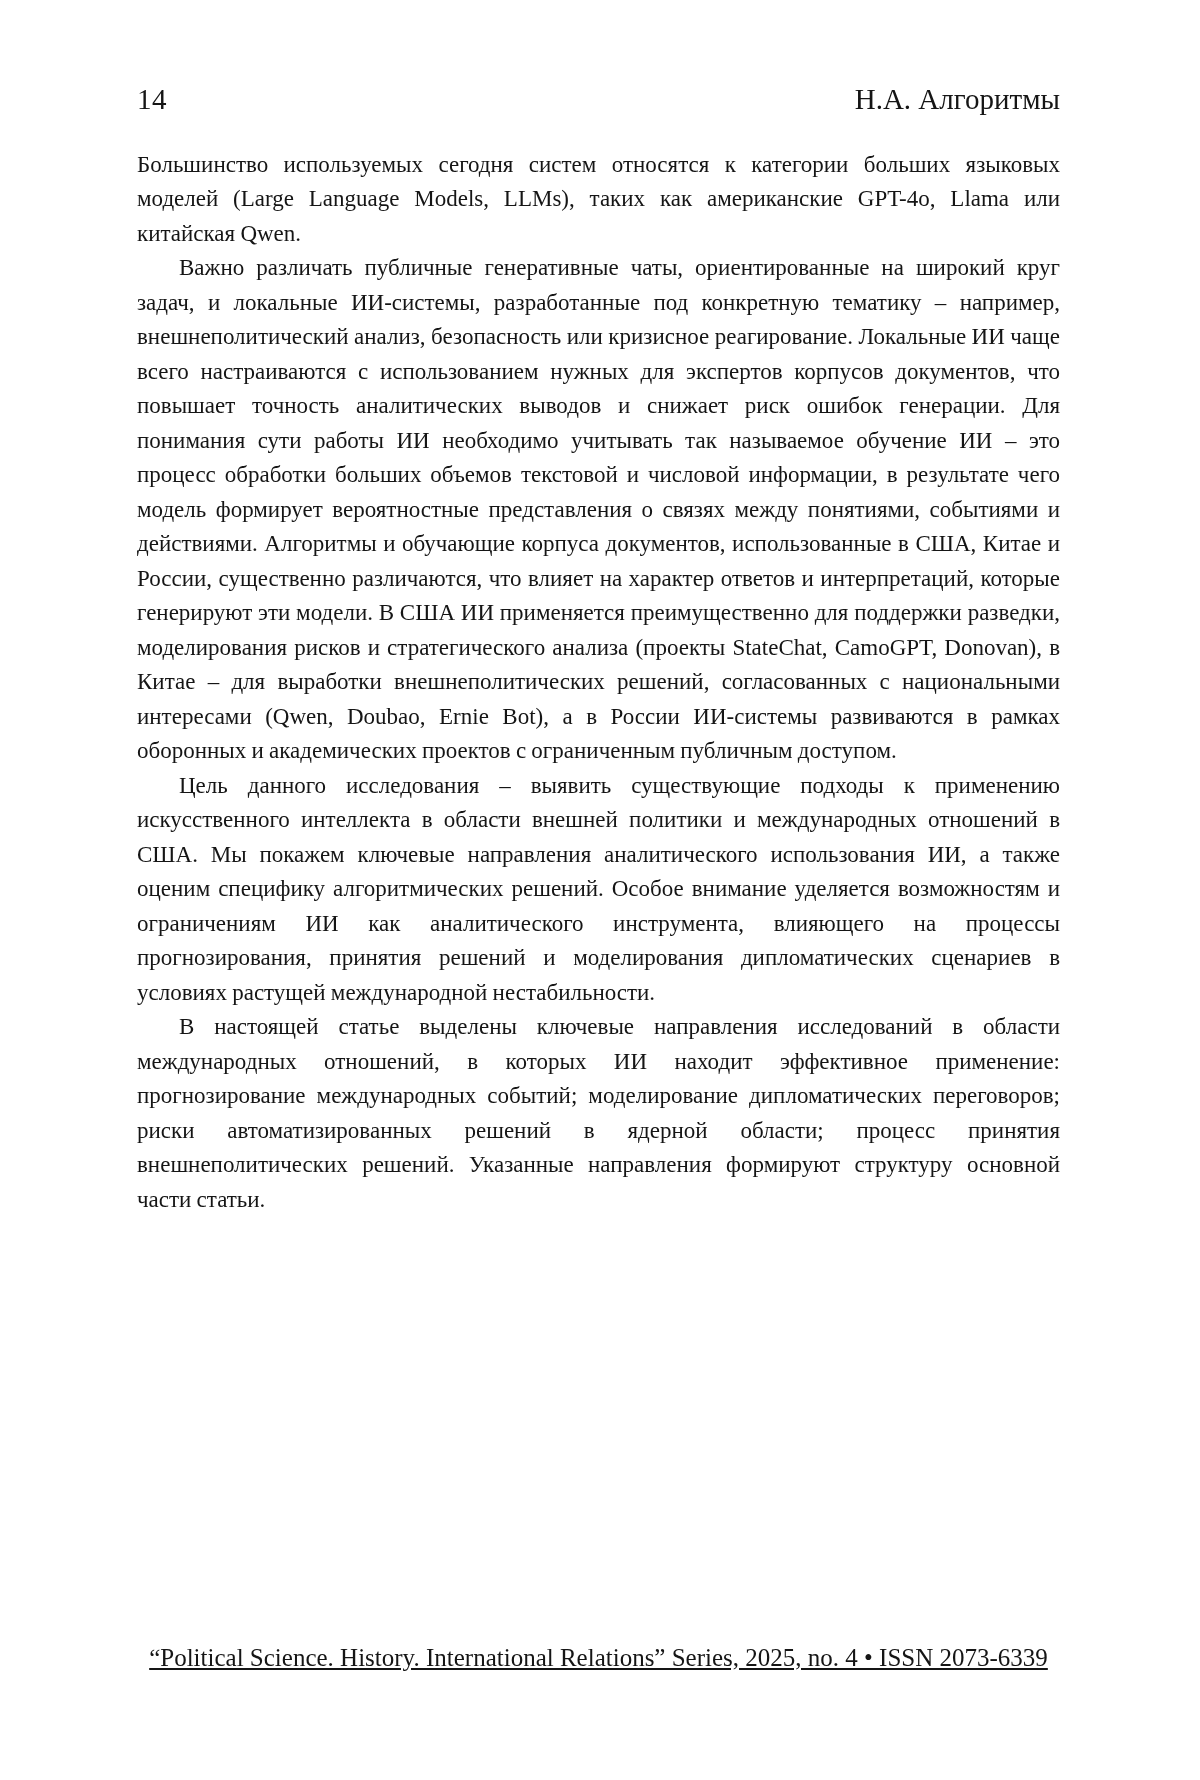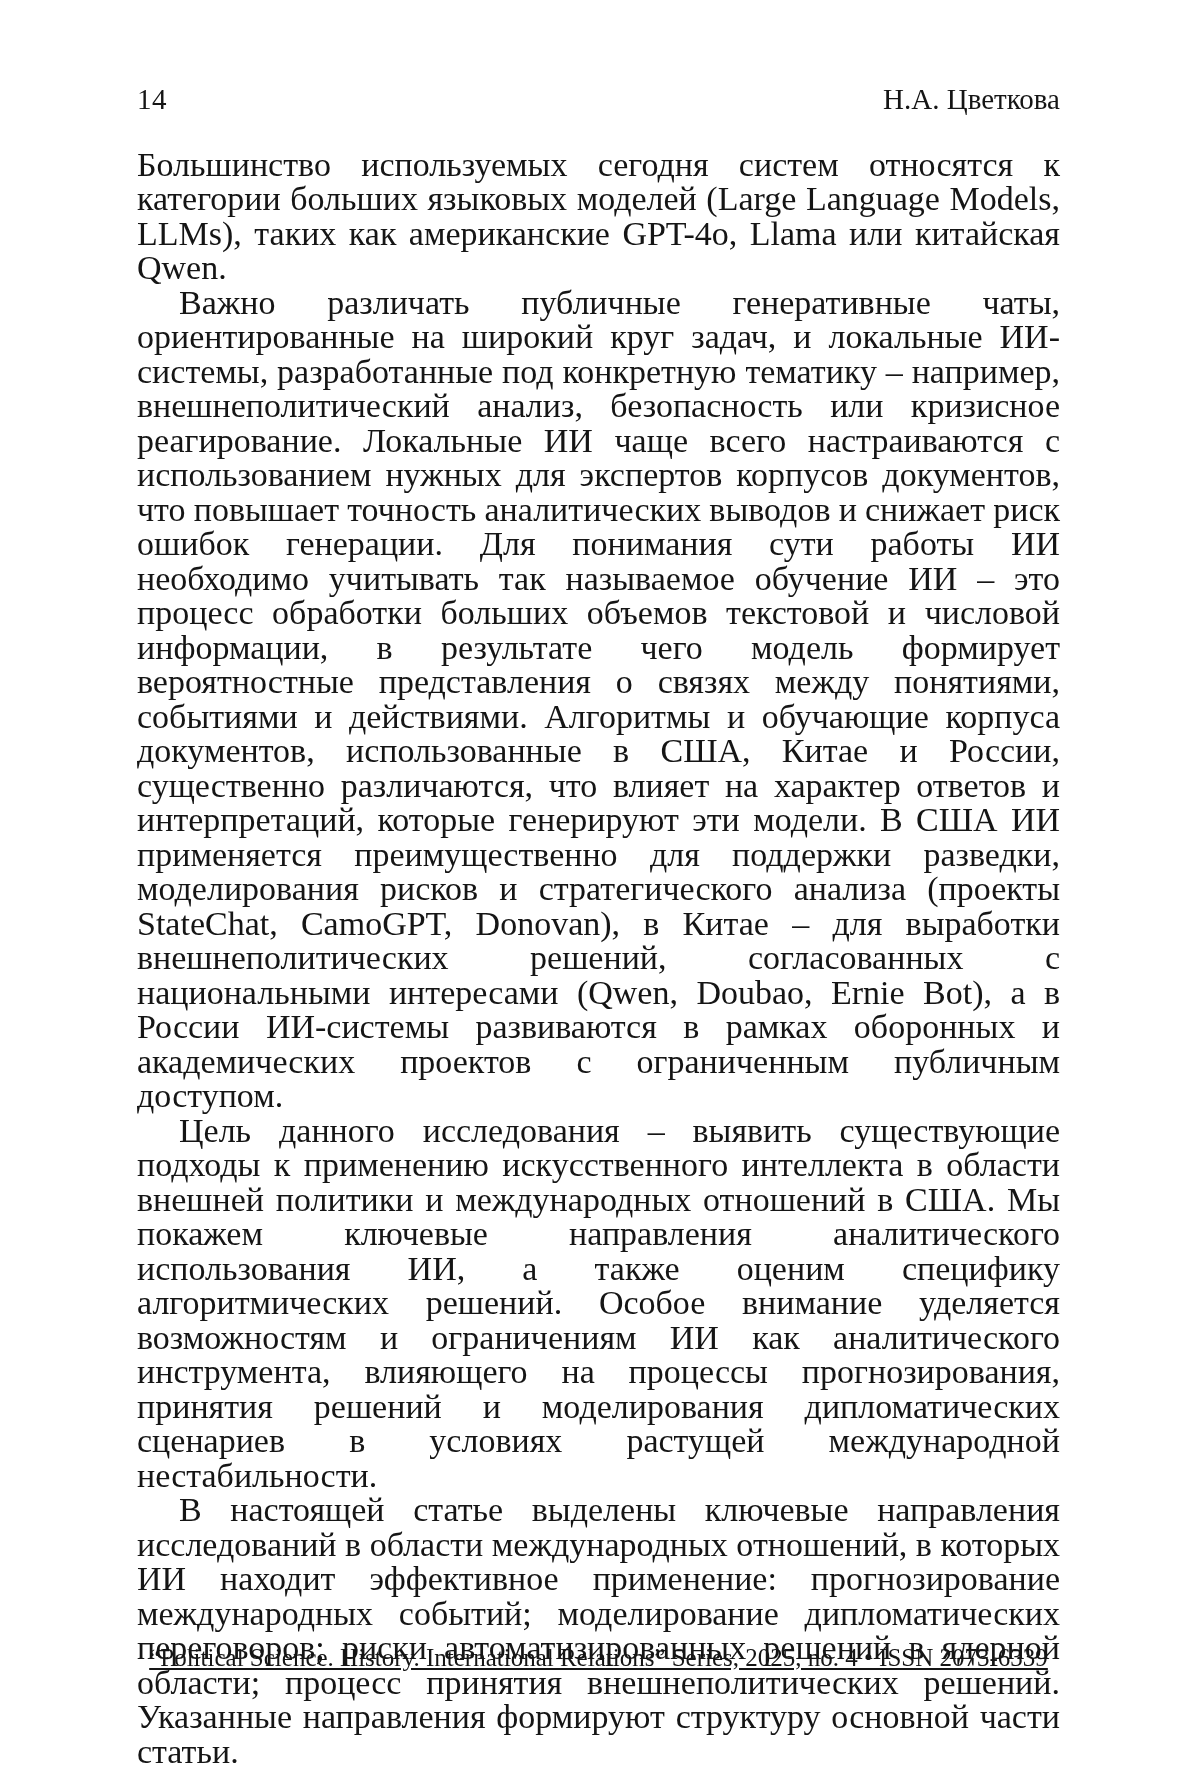--- a/index.html
+++ b/index.html
@@ -22,21 +22,21 @@
   .page-header {
     display: flex;
     justify-content: space-between;
     align-items: baseline;
     font-size: 29px;
     line-height: 1.1;
   }
   .page-header .page-num { letter-spacing: 0.5px; }
   .body-text {
     margin-top: 32px;
-    font-size: 34px;
+    font-size: 23px;
     line-height: 34.5px;
     text-align: justify;
     hyphens: auto;
     -webkit-hyphens: auto;
     word-spacing: -0.5px;
   }
   .body-text p { text-indent: 0; }
   .body-text p.indent { text-indent: 42px; }
   .page-footer {
     position: absolute;
@@ -50,21 +50,21 @@
     text-decoration: underline;
   }
 </style>
 </head>
 <body>
 
 <div class="page">
   <div class="content">
     <div class="page-header">
       <span class="page-num">14</span>
-      <span class="author">Н.А. Цветкова</span>
+      <span class="author">Н.А. Алгоритмы</span>
     </div>
 
     <div class="body-text">
       <p>Большинство используемых сегодня систем относятся к категории больших языковых моделей (Large Language Models, LLMs), таких как американские GPT-4o, Llama или китайская Qwen.</p>
       <p class="indent">Важно различать публичные генеративные чаты, ориентированные на широкий круг задач, и локальные ИИ-системы, разработанные под конкретную тематику – например, внешнеполитический анализ, безопасность или кризисное реагирование. Локальные ИИ чаще всего настраиваются с использованием нужных для экспертов корпусов документов, что повышает точность аналитических выводов и снижает риск ошибок генерации. Для понимания сути работы ИИ необходимо учитывать так называемое обучение ИИ – это процесс обработки больших объемов текстовой и числовой информации, в результате чего модель формирует вероятностные представления о связях между понятиями, событиями и действиями. Алгоритмы и обучающие корпуса документов, использованные в США, Китае и России, существенно различаются, что влияет на характер ответов и интерпретаций, которые генерируют эти модели. В США ИИ применяется преимущественно для поддержки разведки, моделирования рисков и стратегического анализа (проекты StateChat, CamoGPT, Donovan), в Китае – для выработки внешнеполитических решений, согласованных с национальными интересами (Qwen, Doubao, Ernie Bot), а в России ИИ-системы развиваются в рамках оборонных и академических проектов с ограниченным публичным доступом.</p>
       <p class="indent">Цель данного исследования – выявить существующие подходы к применению искусственного интеллекта в области внешней политики и международных отношений в США. Мы покажем ключевые направления аналитического использования ИИ, а также оценим специфику алгоритмических решений. Особое внимание уделяется возможностям и ограничениям ИИ как аналитического инструмента, влияющего на процессы прогнозирования, принятия решений и моделирования дипломатических сценариев в условиях растущей международной нестабильности.</p>
       <p class="indent">В настоящей статье выделены ключевые направления исследований в области международных отношений, в которых ИИ находит эффективное применение: прогнозирование международных событий; моделирование дипломатических переговоров; риски автоматизированных решений в ядерной области; процесс принятия внешнеполитических решений. Указанные направления формируют структуру основной части статьи.</p>
     </div>
   </div>
 

